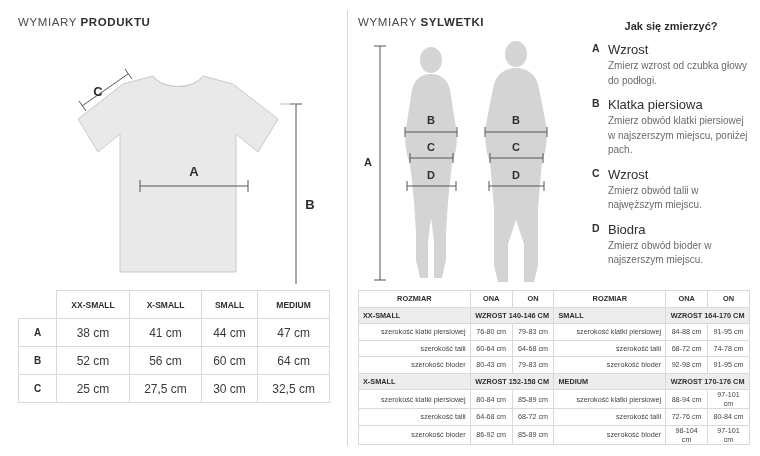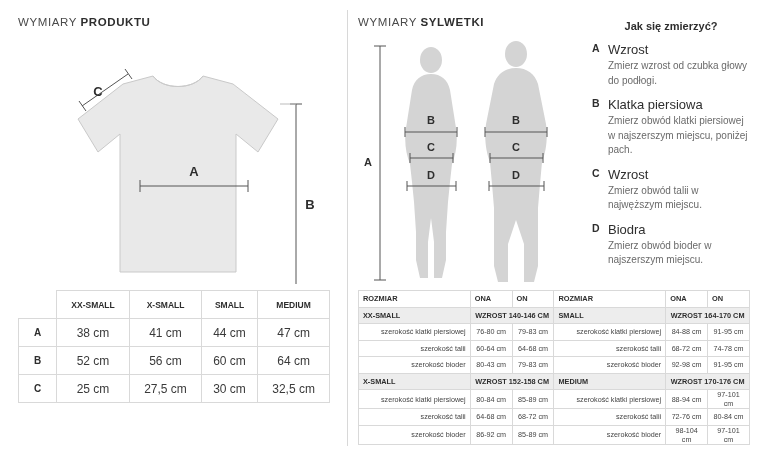--- a/index.html
+++ b/index.html
@@ -42,21 +42,21 @@
   .howto { position:absolute; left:252px; top:20px; width:158px; }
   .howto h3 { font-size:11px; font-weight:700; color:#2e2e2e; margin:0 0 10px 0; text-align:center; }
   .item { position:relative; padding-left:16px; margin-bottom:9px; }
   .item .letter { position:absolute; left:0; top:0; font-size:10.5px; font-weight:700; color:#2e2e2e; }
   .item .name { font-size:13px; color:#2e2e2e; margin-bottom:2px; }
   .item .desc { font-size:10px; line-height:1.45; color:#6a6a6a; }
 
   
   .tbl-right { position:absolute; left:18px; top:290px; width:392px; font-size:7.2px; }
   .tbl-right td { border:1px solid #d9d9d9; height:16.5px; padding:0 4px; color:#444; vertical-align:middle; }
-  .tbl-right td.hdr { font-weight:700; font-size:7.4px; color:#2e2e2e; text-align:left; background:#fff; }
+  .tbl-right td.hdr { font-weight:700; font-size:7.4px; color:#2e2e2e; text-align:center; background:#fff; }
   .tbl-right td.grp { background:#ededed; font-weight:700; font-size:7.3px; color:#2e2e2e; }
   .tbl-right td.grp.c { text-align:center; }
   .tbl-right td.lab { text-align:right; }
   .tbl-right td.num { text-align:center; }
 </style>
 </head>
 <body>
 
 <div class="page">
 

